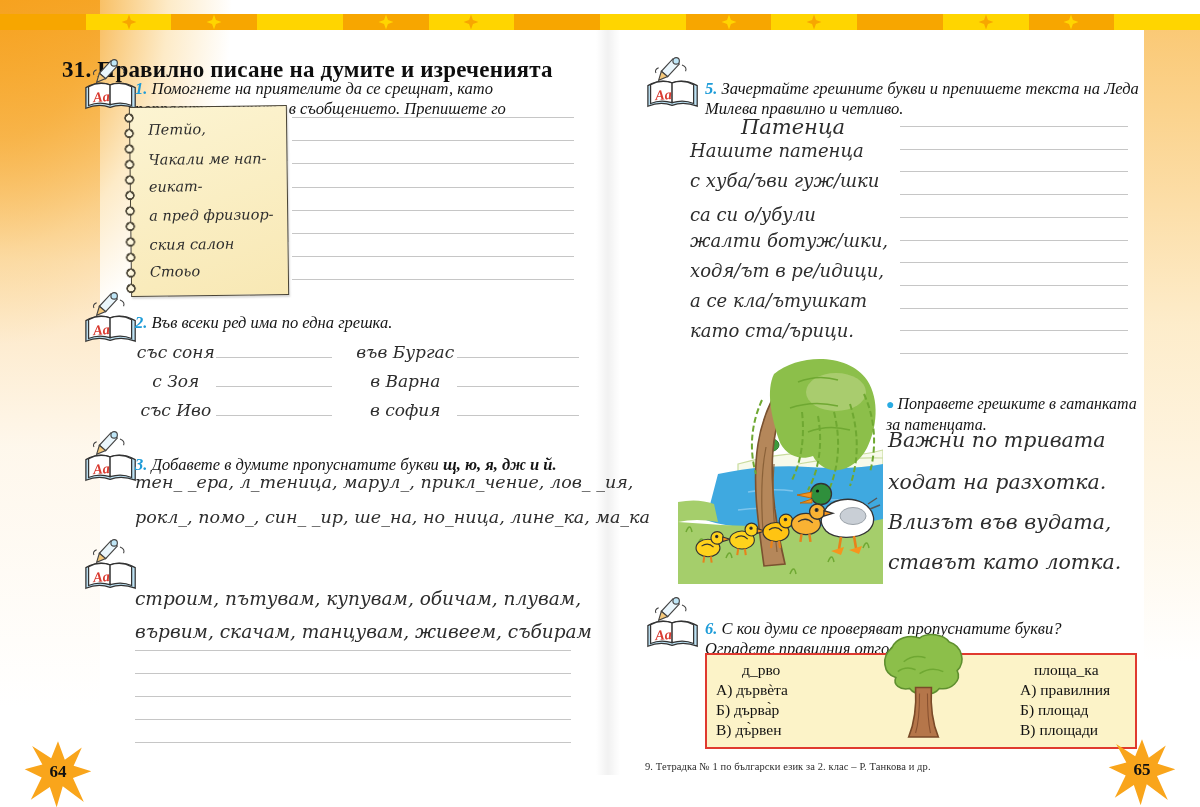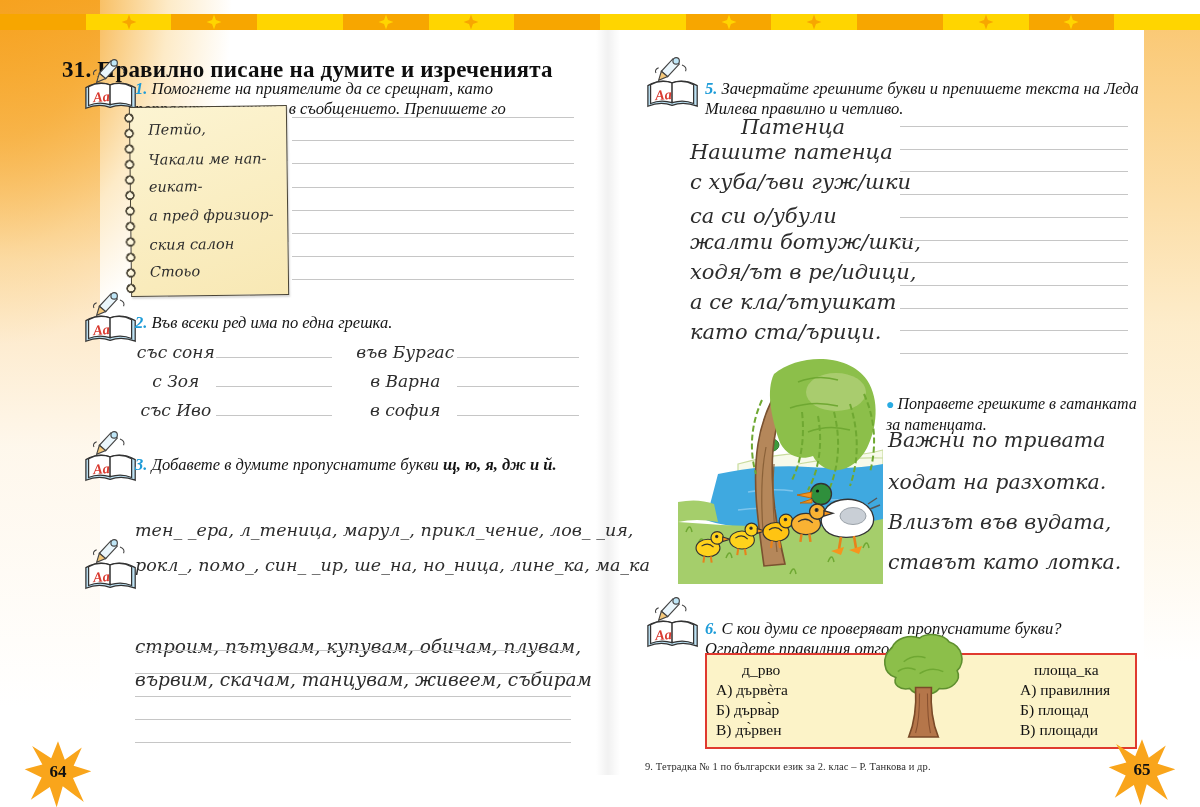--- a/index.html
+++ b/index.html
@@ -36,24 +36,24 @@
         background:linear-gradient(160deg,#FCF4D2 0%,#F8E8B4 100%);
         border:1.6px solid #4a4435;transform:rotate(-.7deg);box-shadow:1px 2px 2px rgba(0,0,0,.15);}
   .spiral{position:absolute;left:-8px;top:2px;bottom:2px;width:15px;
         background-image:radial-gradient(circle at 7px 8px,#fdf6dd 2.8px,#4a4435 3px,#4a4435 4.4px,rgba(0,0,0,0) 4.9px);
         background-size:15px 15.5px;background-repeat:repeat-y;}
   .note-line{position:absolute;left:18px;font-size:14.5px;white-space:nowrap;}
   
   .ex2row{position:absolute;left:135px;width:445px;font-size:17px;white-space:nowrap;text-align:center;}
   .ex2row .lab1{display:inline-block;width:80px;}
   .ex2row .lab2{display:inline-block;width:104px;margin-left:16px;}
-  .hwline{position:absolute;white-space:nowrap;margin-top:48px;}
+  .hwline{position:absolute;white-space:nowrap;}
   
   .poem-title{position:absolute;left:738px;top:102px;width:110px;text-align:center;font-size:21px;margin-top:13px;}
-  .poem-line{position:absolute;left:690px;font-size:21px;white-space:nowrap;}
+  .poem-line{position:absolute;left:690px;font-size:18px;white-space:nowrap;}
   .riddle-line{position:absolute;left:888px;font-size:20.5px;white-space:nowrap;}
   .bullet-blk{position:absolute;left:886px;top:377px;width:262px;font-style:italic;font-size:16px;line-height:1.32;color:#141414;}
   .bdot{color:#29ABE2;font-size:14px;margin-right:3px;}
   
   .ansbox{position:absolute;left:705px;top:653px;width:428px;height:92px;background:#FCF3C8;border:2px solid #E03A2F;}
   .boxcol{position:absolute;font-size:15.5px;line-height:20px;color:#111;}
   .boxword{display:block;}
   
   .pagestar{position:absolute;width:68px;height:64px;color:#111;}
   .pagestar svg{position:absolute;inset:0;fill:#F9A51B;}

